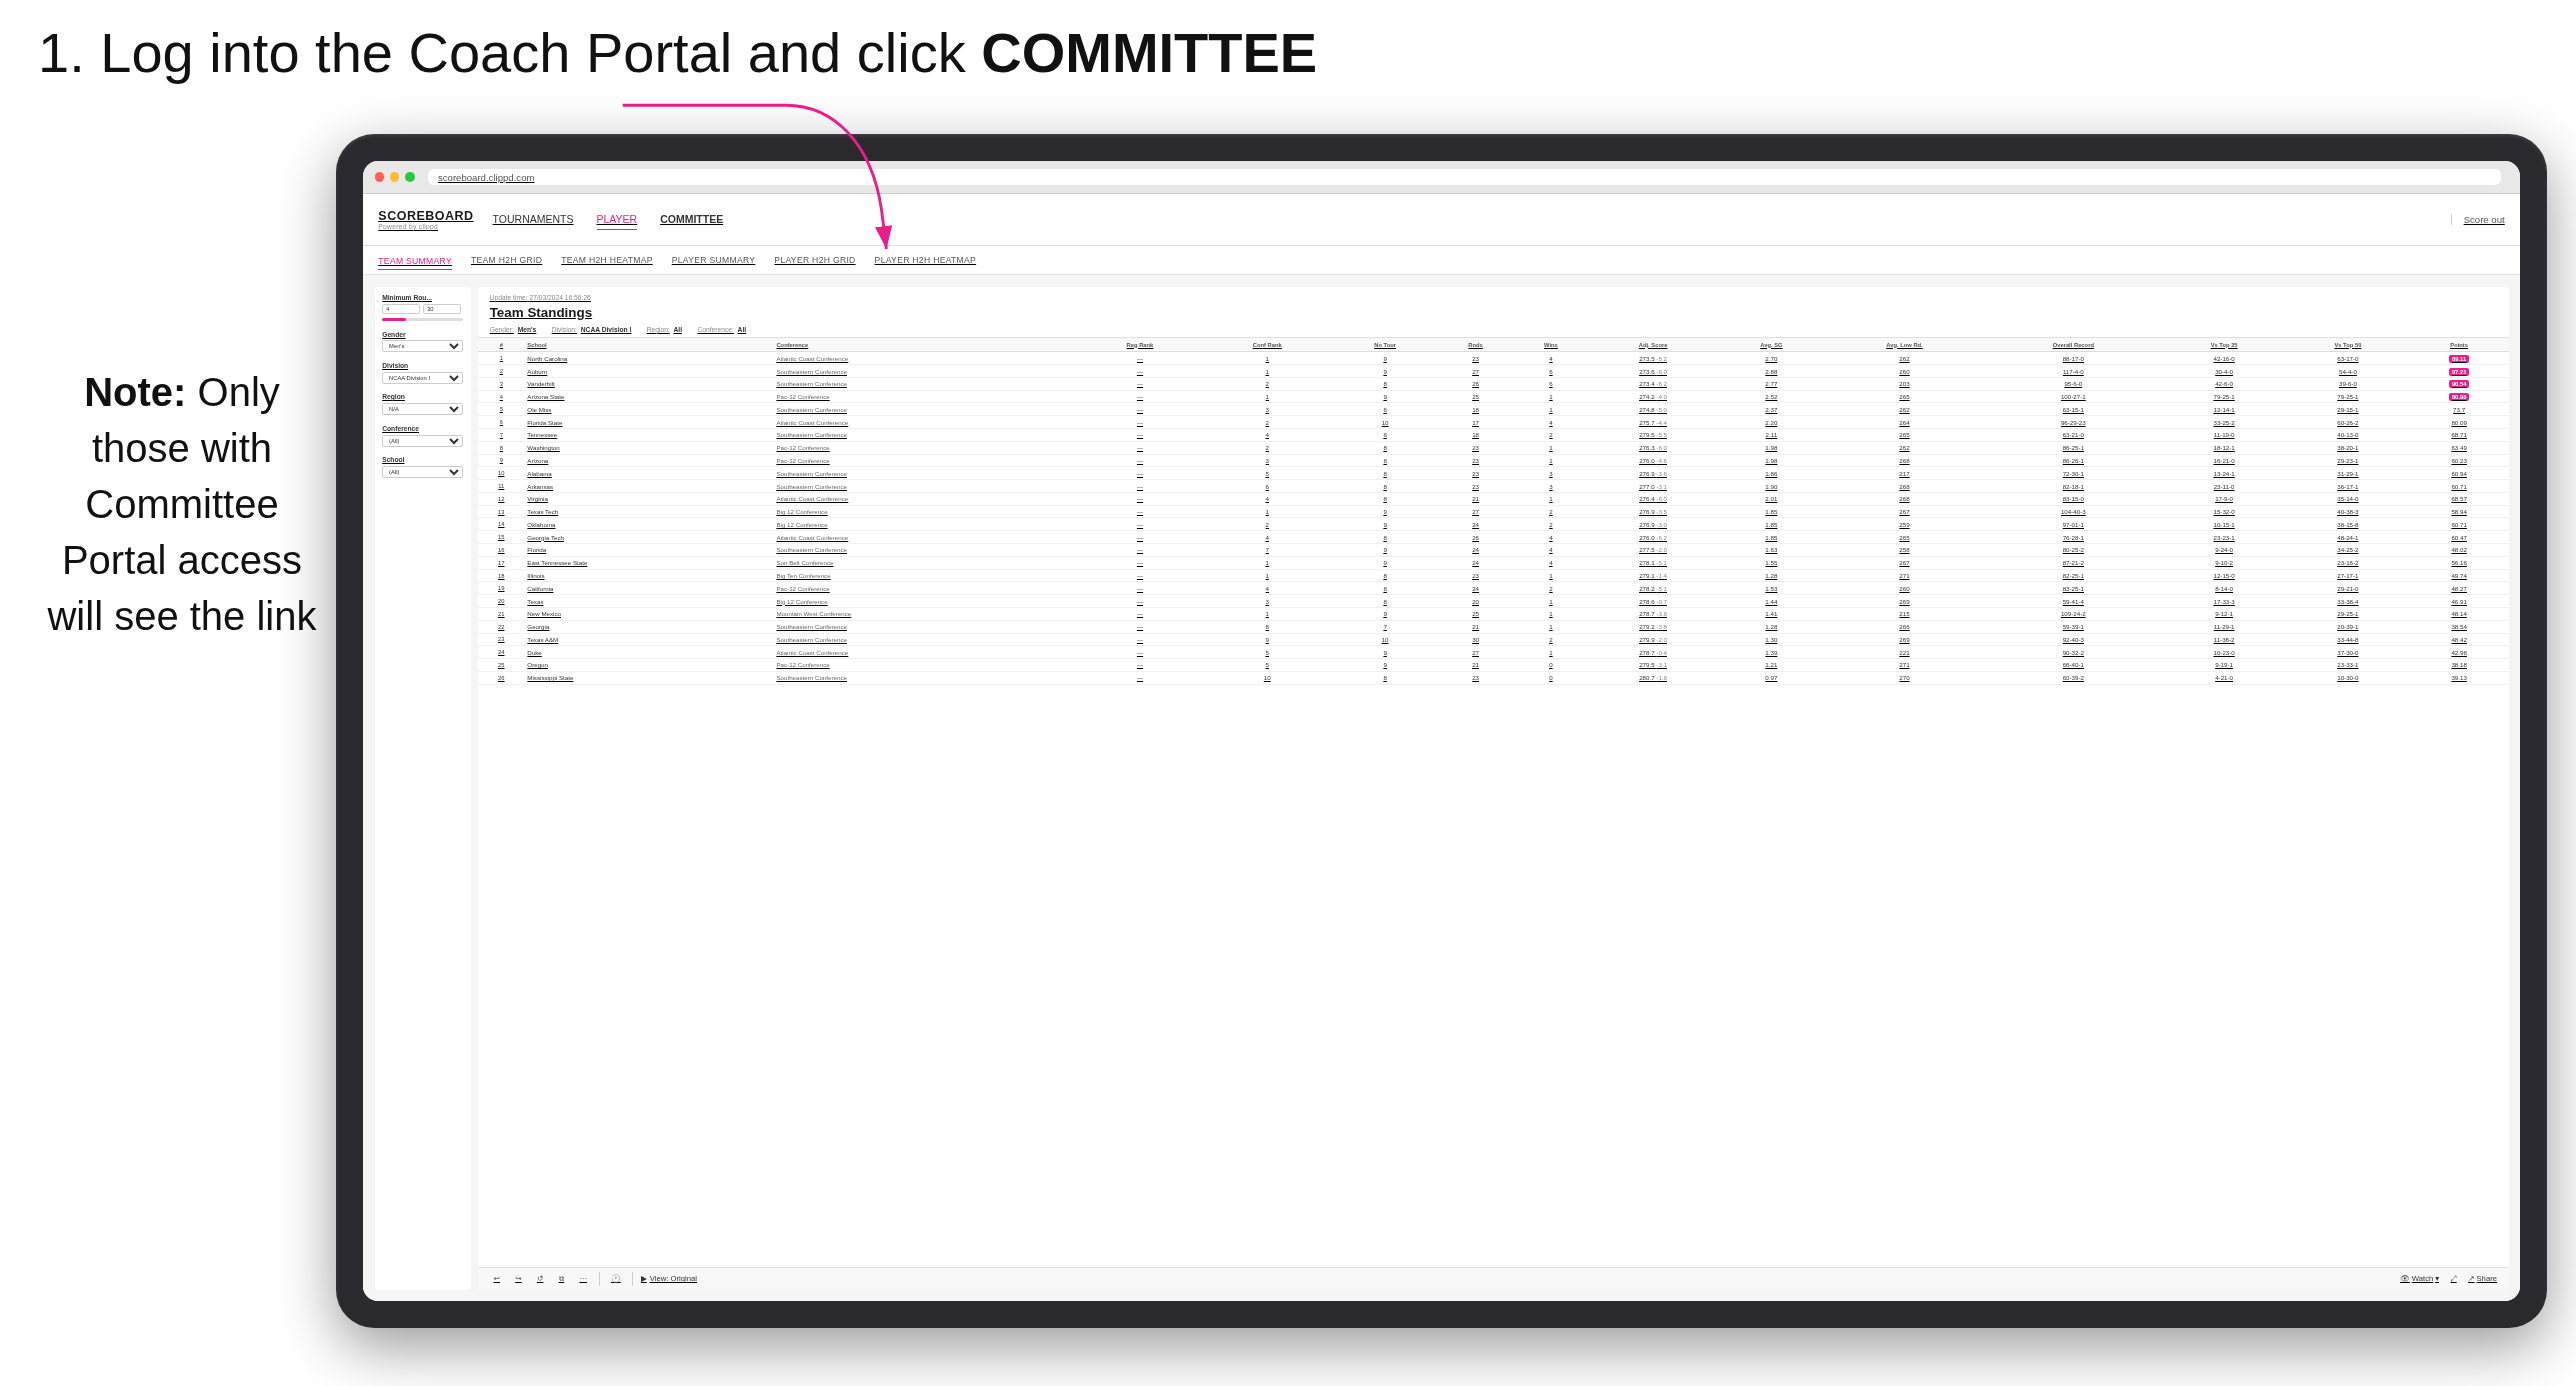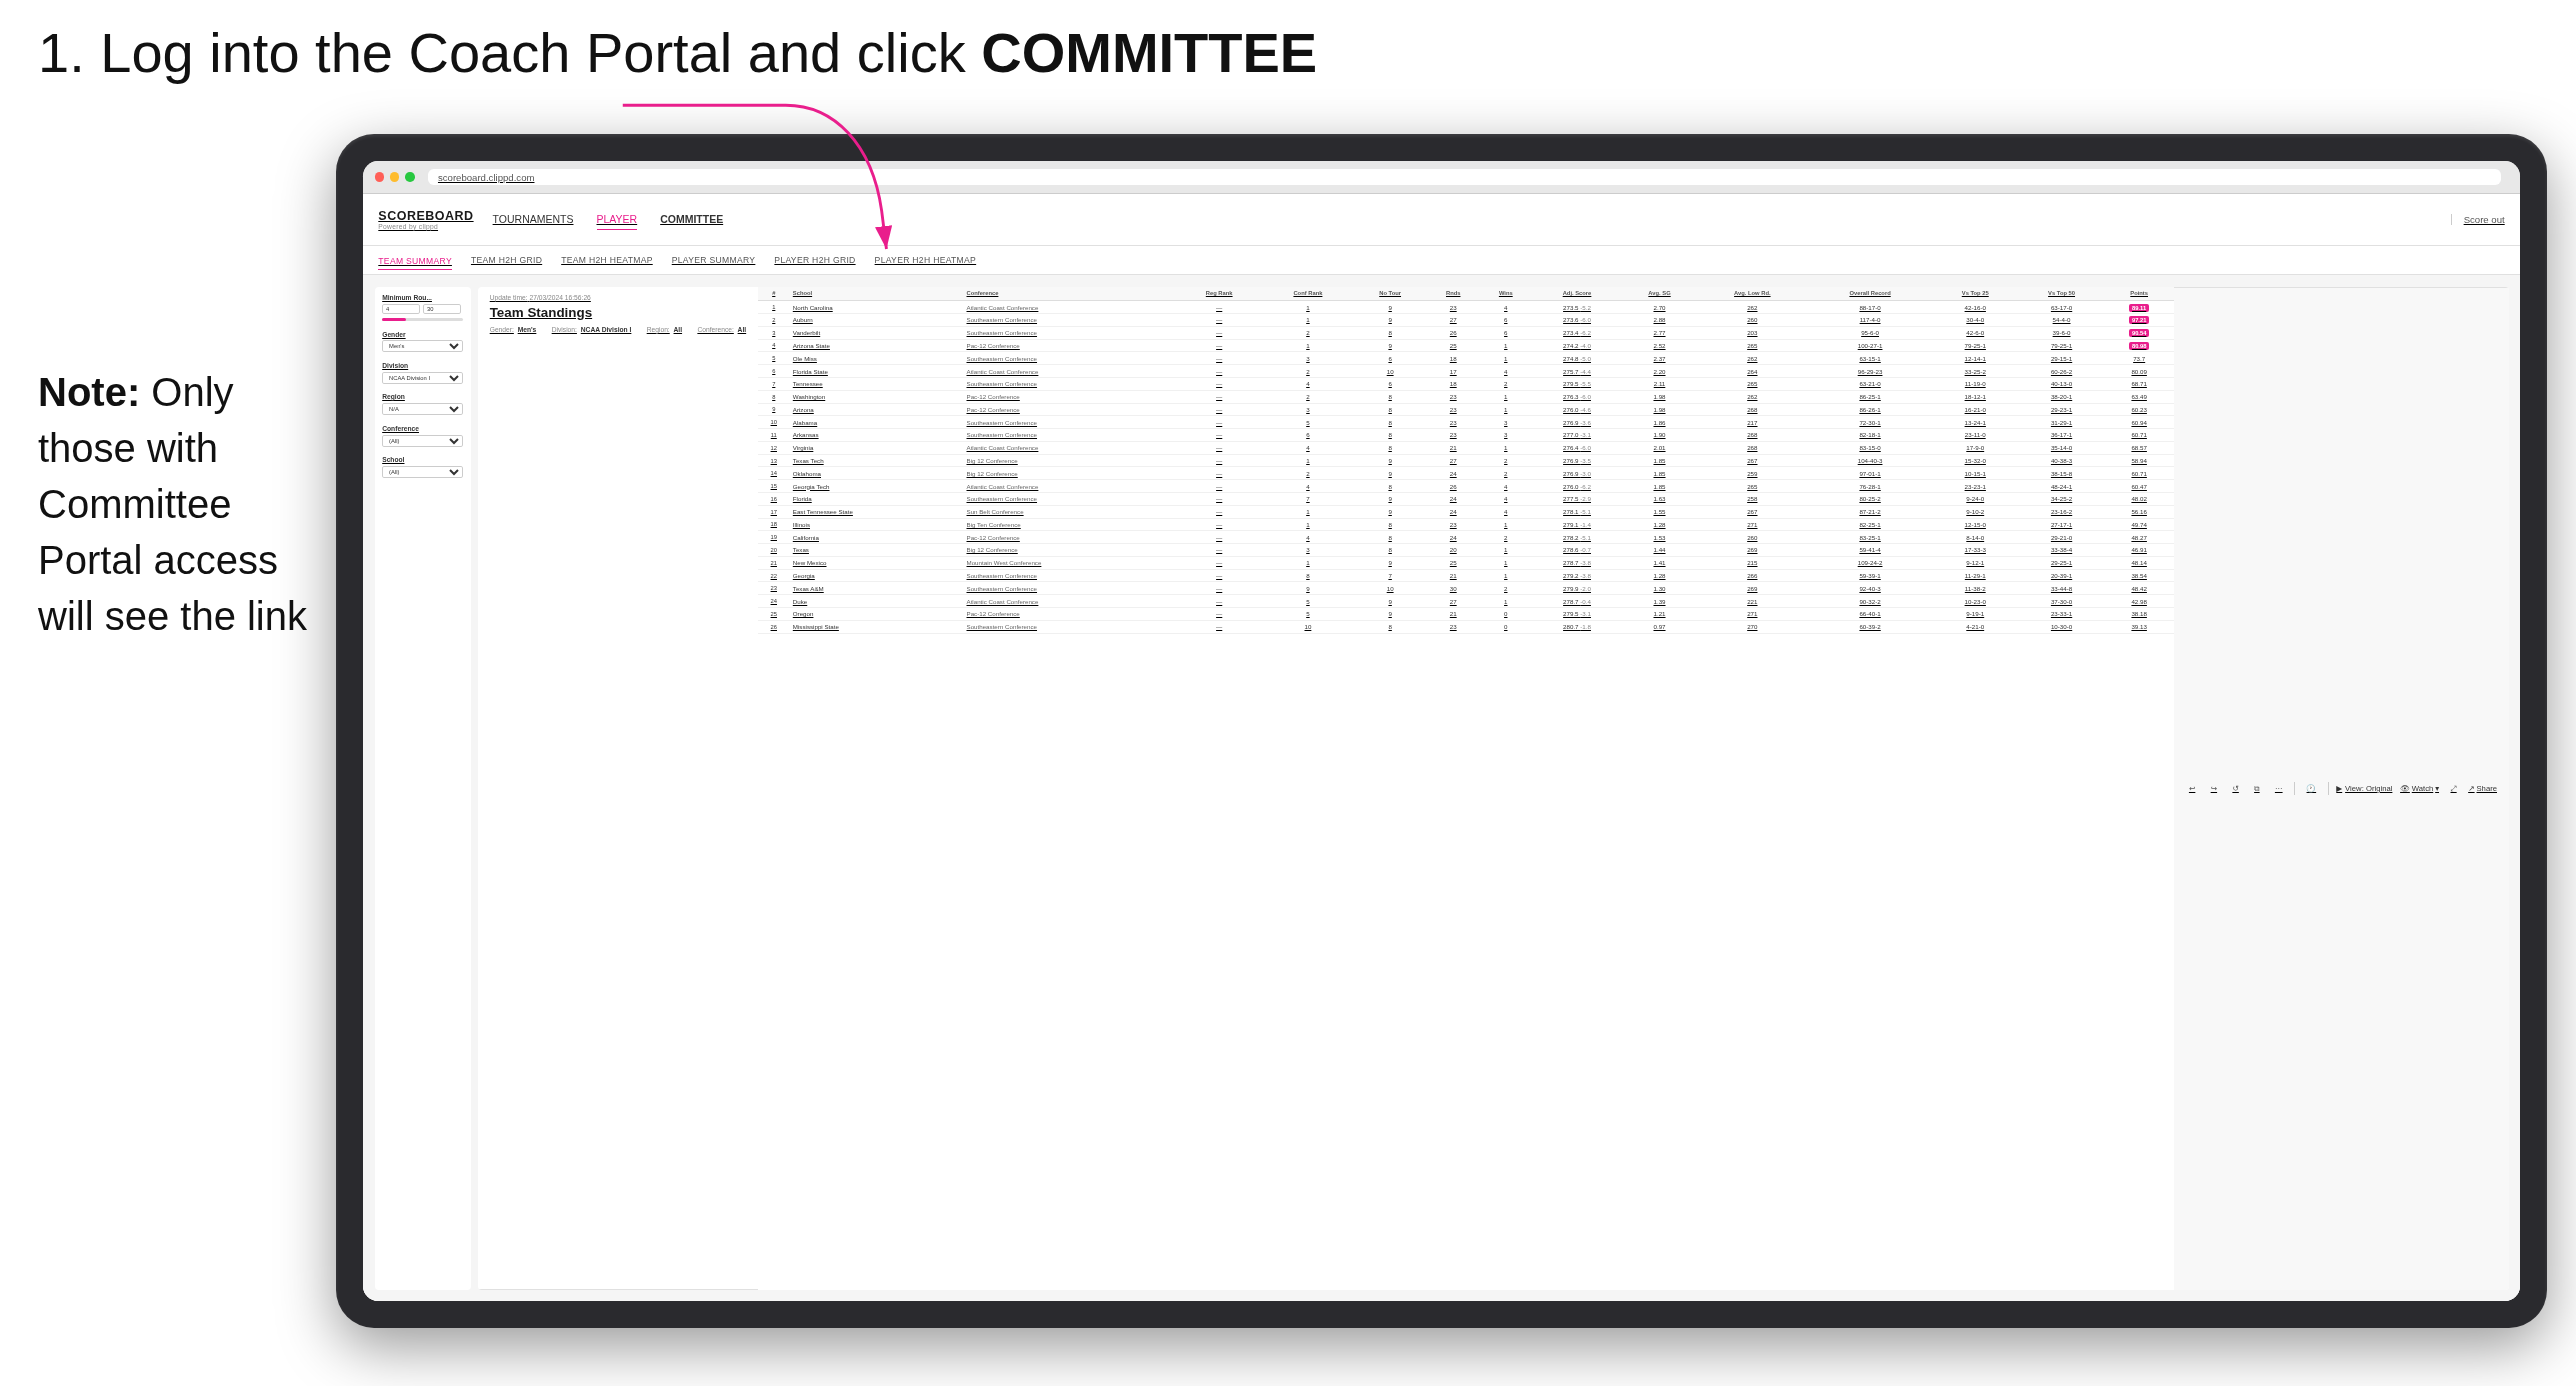--- a/index.html
+++ b/index.html
@@ -33,20 +33,21 @@
     }
 
     .note-text {
       position: absolute;
       top: 364px;
       left: 38px;
       width: 288px;
       font-size: 40px;
       line-height: 1.4;
       color: #111;
+      text-align: center;
     }
 
     .note-text strong {
       font-weight: 800;
     }
 
     
     .arrow-container {
       position: absolute;
       top: 86px;
@@ -288,20 +289,21 @@
       width: 30%;
     }
 
     
     .table-panel {
       flex: 1;
       background: #fff;
       border-radius: 3.8px;
       overflow: hidden;
       display: flex;
+      flex-direction: column;
     }
 
     .table-header-section {
       padding: 7.7px 11.5px 3.8px;
       border-bottom: 1px solid #e0e0e0;
       flex-shrink: 0;
     }
 
     .update-time {
       font-size: 6.7px;

